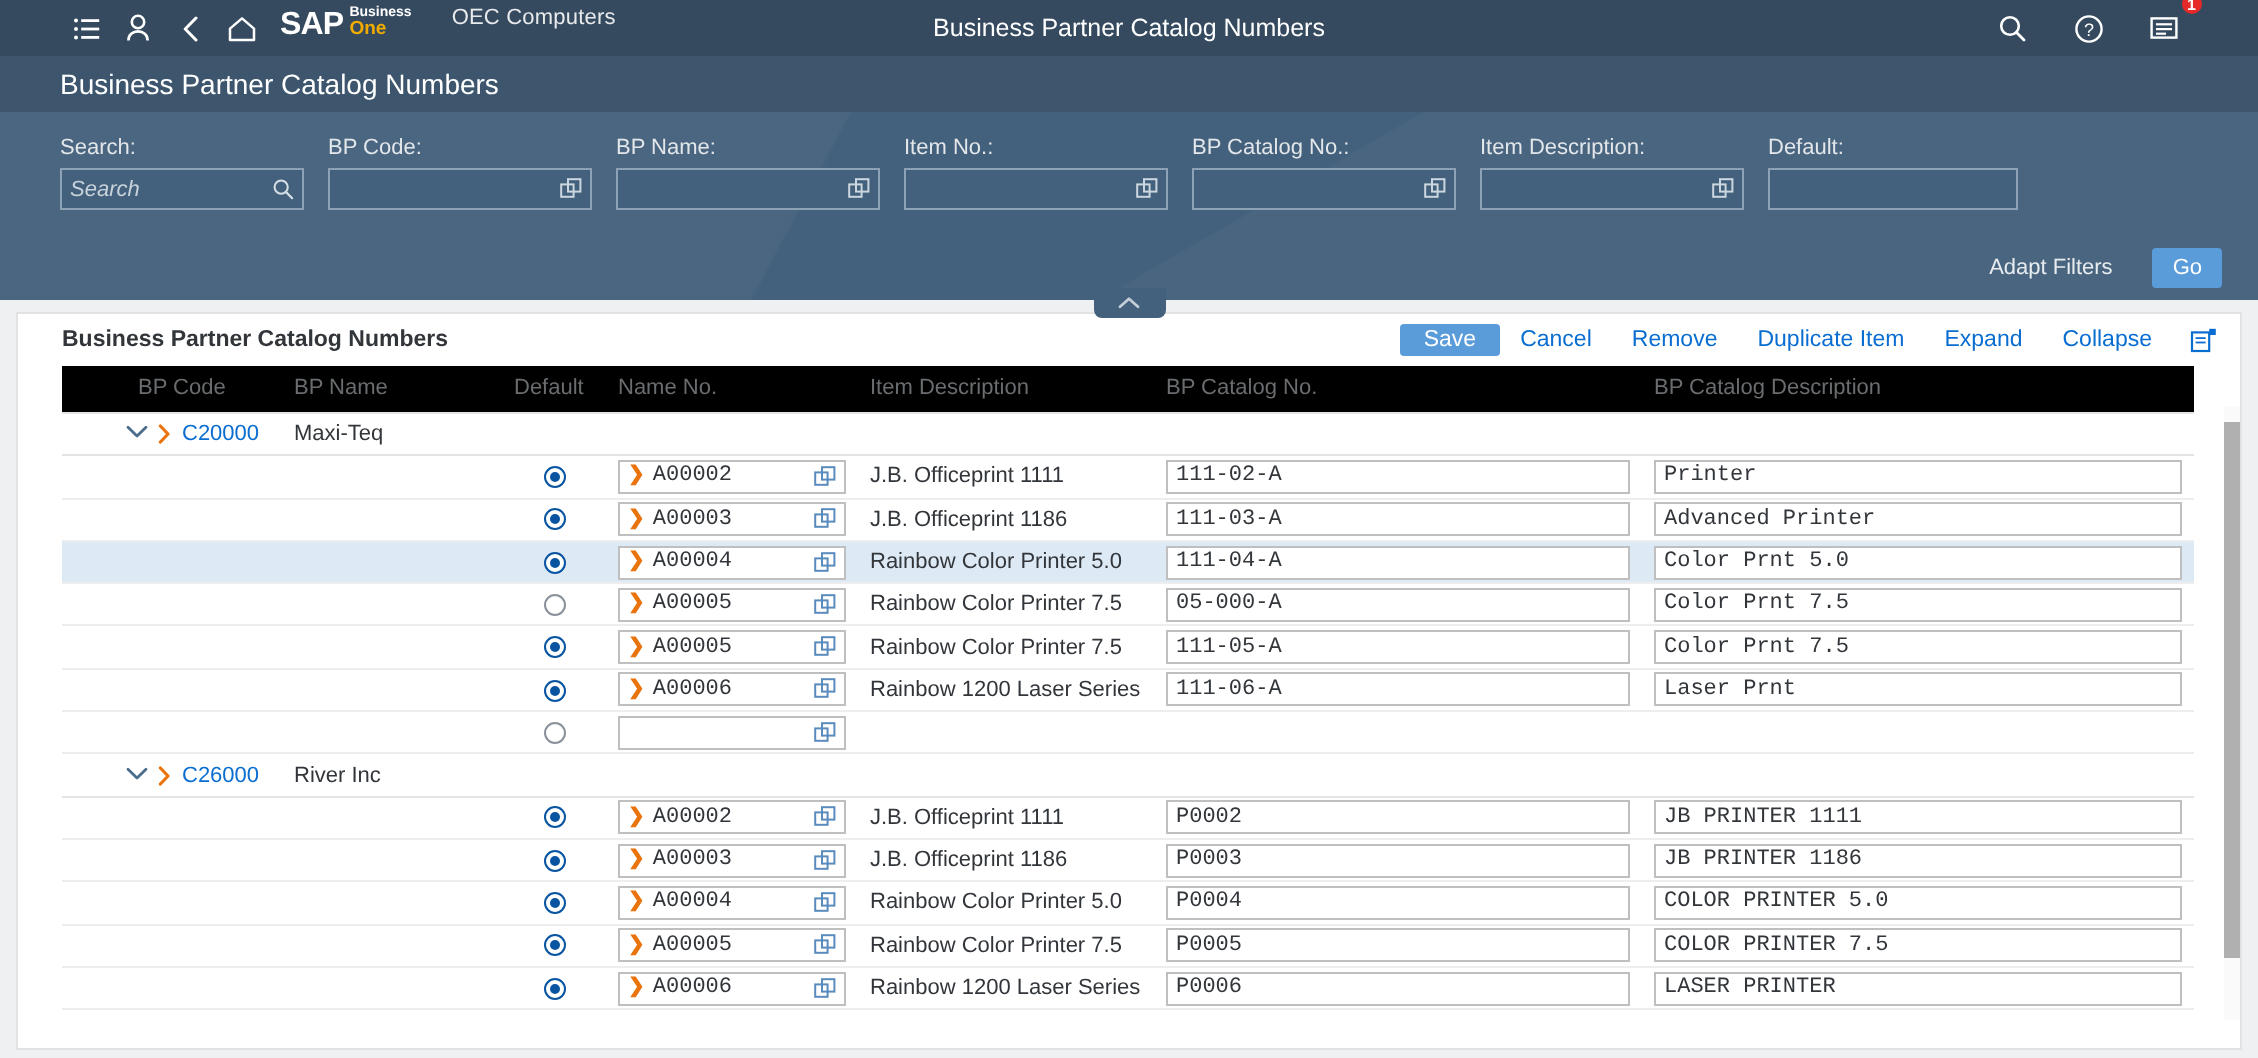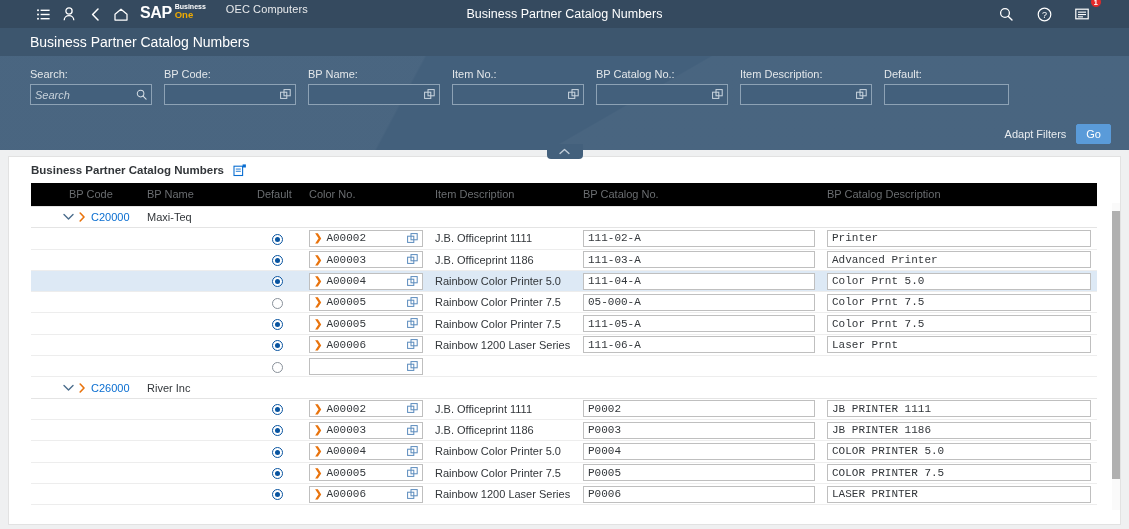--- a/index.html
+++ b/index.html
@@ -91,21 +91,21 @@
     color:#fff; font-size:11px; padding: 0 4px;
     font-family:"Liberation Sans", sans-serif;
   }
   .finput input::placeholder { color:#c8d2db; font-style:italic; }
   .finput .fico {
     width: 20px; display:flex; align-items:center; justify-content:center;
     cursor:pointer; flex: 0 0 20px;
   }
   .filter-actions {
     position:absolute; right: 18px; bottom: 6px;
-    display:flex; align-items:center; gap: 10px;
+    display:flex; align-items:center; gap: 20px;
   }
   .adapt-link { font-size:11px; color:#e8ecef; cursor:pointer; }
   .go-btn {
     background:#5a9bd9; color:#fff; font-size:11px;
     border: 1px solid #5a9bd9; border-radius:2px;
     padding: 2px 9px; cursor:pointer; line-height:14px;
   }
   .collapse-tab {
     position:absolute; left:50%; transform:translateX(-50%);
     bottom: -9px;
@@ -364,20 +364,28 @@
     <div class="collapse-tab">
       <svg width="11" height="7" viewBox="0 0 11 7">
         <path d="M1 5.4L5.5 1.4 10 5.4" fill="none" stroke="#c3ced9" stroke-width="1.4" stroke-linecap="round" stroke-linejoin="round"></path>
       </svg>
     </div>
   </div>
 
   <div class="card">
     <div class="card-toolbar">
       <span class="card-title">Business Partner Catalog Numbers</span>
+      <div class="tb-actions" id="tb-actions">
+          <span class="tb-btn primary">Save</span>
+          <span class="tb-btn">Cancel</span>
+          <span class="tb-btn">Remove</span>
+          <span class="tb-btn">Duplicate Item</span>
+          <span class="tb-btn">Expand</span>
+          <span class="tb-btn">Collapse</span>
+        </div>
       <div class="tb-icon-btn">
         <svg width="14" height="14" viewBox="0 0 14 14">
           <rect x="1" y="3.2" width="8.6" height="9.3" fill="none" stroke="#0a6ed1" stroke-width="1.1"></rect>
           <path d="M9.6 3.2V1.4h3.3v3.1h-3.3z" fill="#0a6ed1"></path>
           <rect x="2.8" y="5.6" width="5" height="0.9" fill="#0a6ed1"></rect>
           <rect x="2.8" y="7.8" width="5" height="0.9" fill="#0a6ed1"></rect>
         </svg>
       </div>
     </div>
 
@@ -390,21 +398,21 @@
           <col style="width:126px">
             <col style="width:148px">
             <col style="width:244px">
             <col style="width:276px">
         </colgroup>
         <thead>
           <tr id="head-row">
               <th style="padding-left: 38px;">BP Code</th>
               <th>BP Name</th>
               <th style="text-align: left;">Default</th>
-              <th>Color No.</th>
+              <th>Name No.</th>
               <th>Item Description</th>
               <th>BP Catalog No.</th>
               <th>BP Catalog Description</th>
             </tr>
         </thead>
         <tbody id="grid-body">
             <tr class="grouprow">
               <td colspan="1" style="padding: 0px;">
                 <div class="grp-cell">
                   <span><svg width="11" height="8" viewBox="0 0 11 8">

